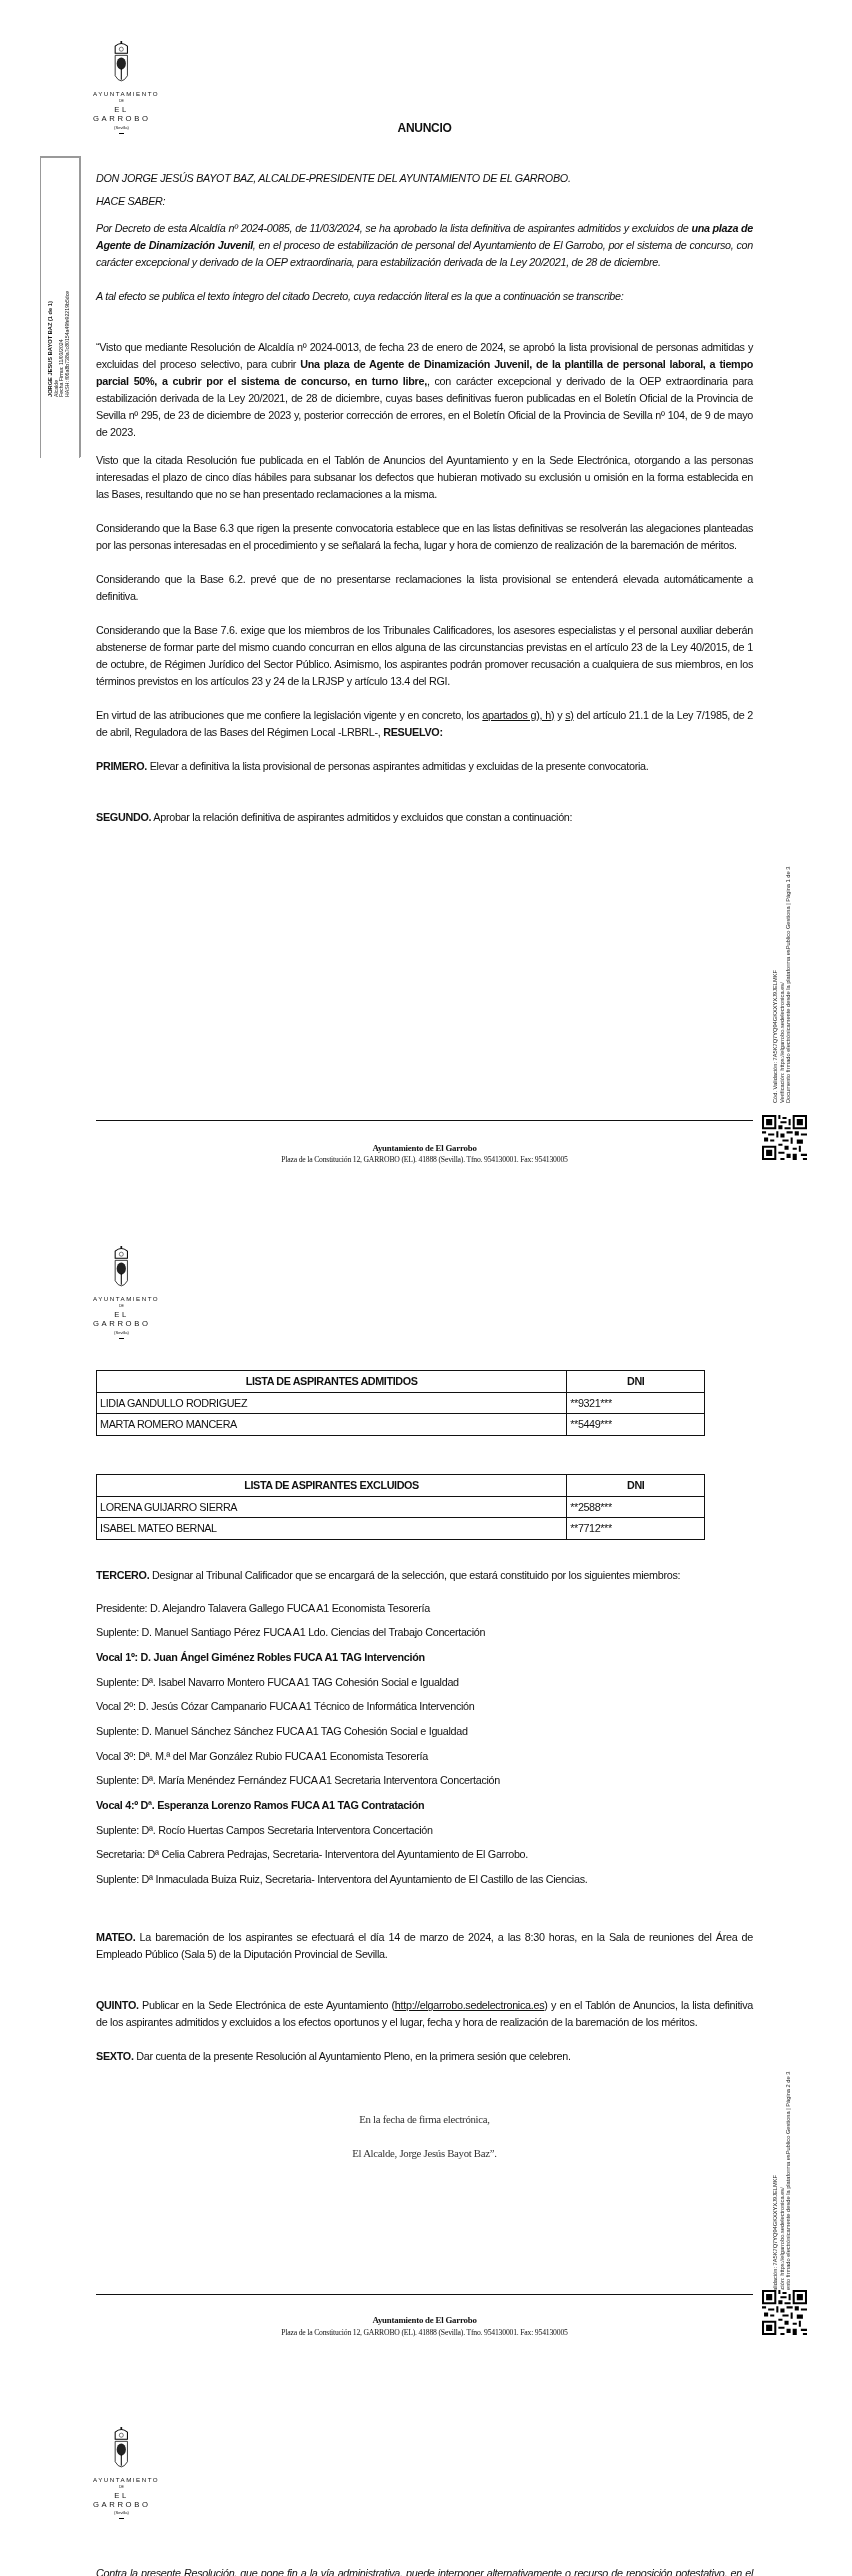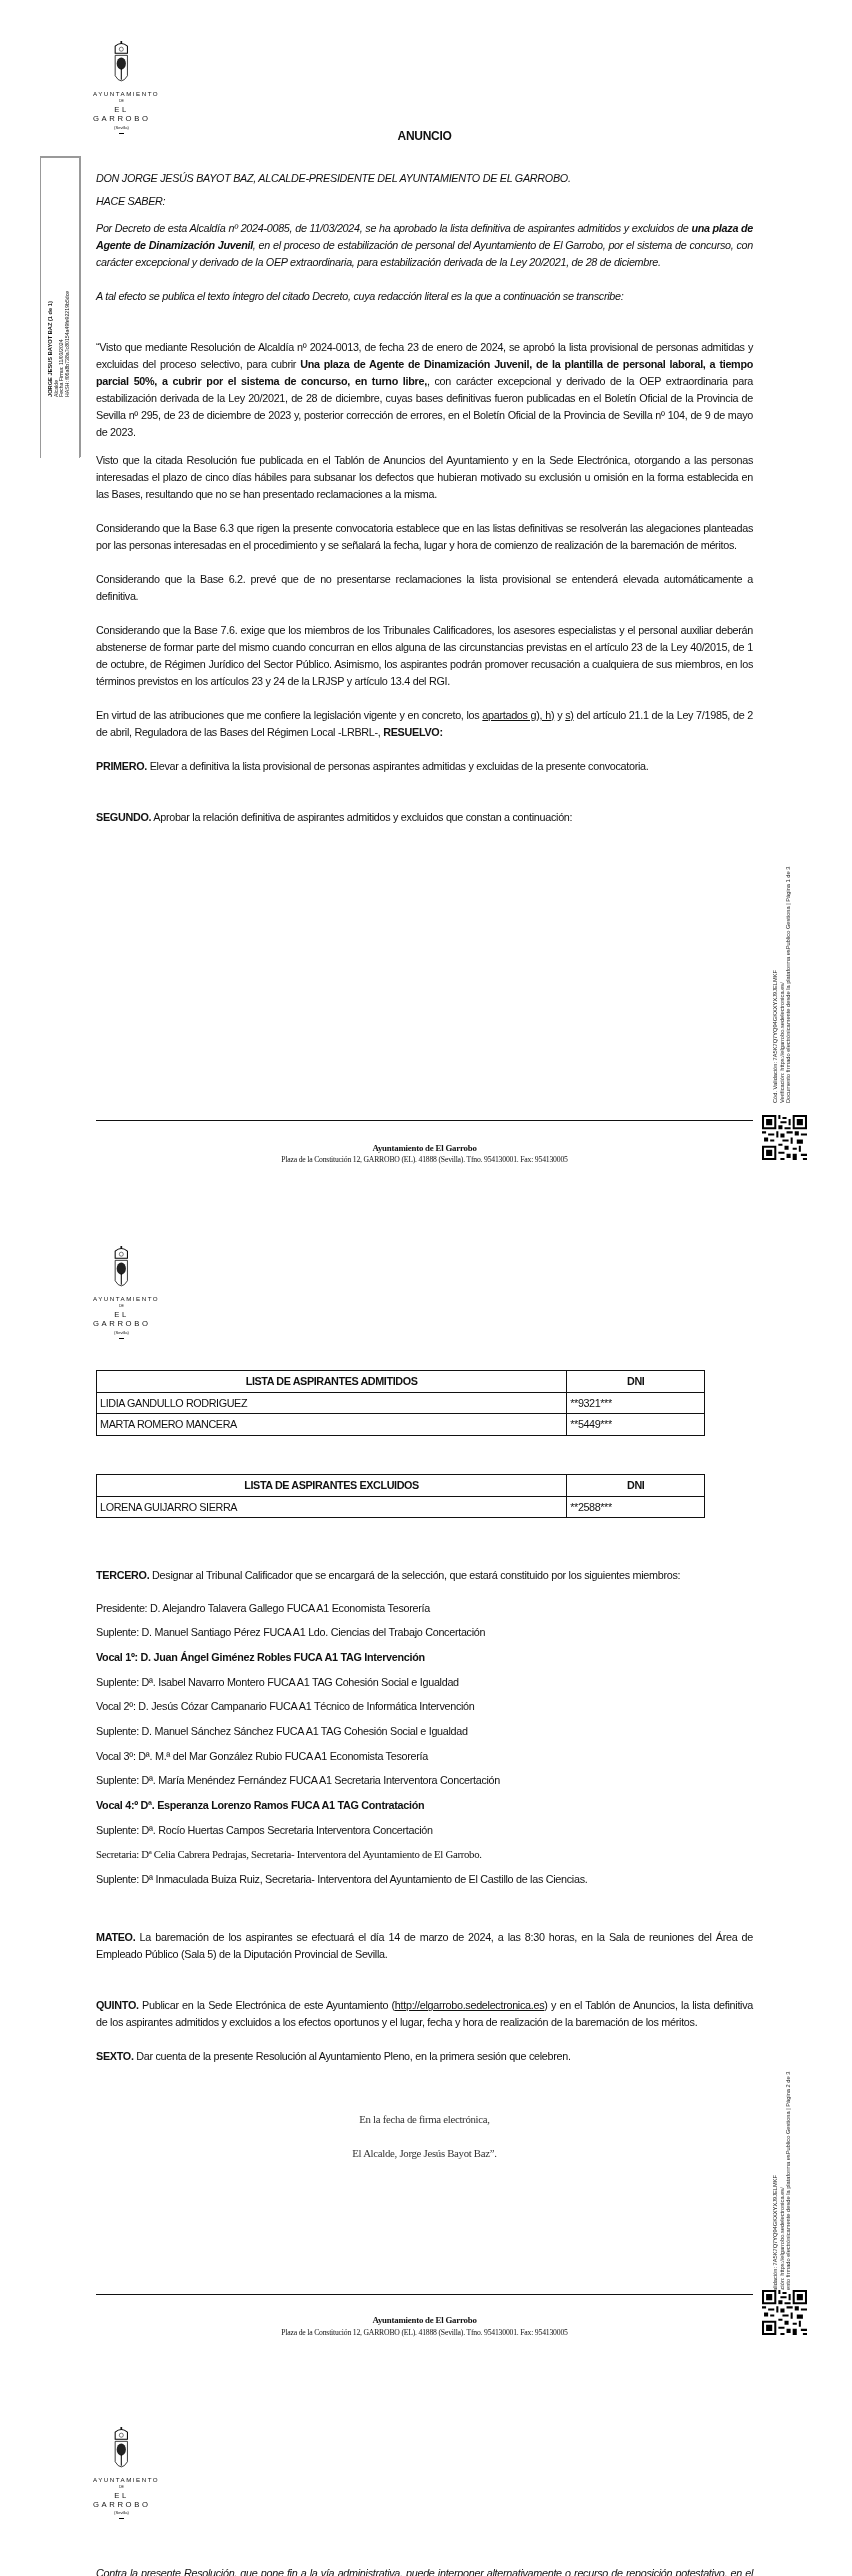--- a/index.html
+++ b/index.html
@@ -16,21 +16,21 @@
   .logo .l3 { font-size: 7.7px; letter-spacing: 2.6px; margin-top: 2.1px; }
   .logo .l4 { font-size: 4.1px; margin-top: 1.5px; }
   .logo .dash { width: 4.1px; height: 0.5px; background: #000; margin: 3.1px auto 0; }
 
   .body-col { position: absolute; left: 96px; width: 657px; font-size: 10.8px; line-height: 17px; letter-spacing: -0.3px; }
   .body-col p { margin: 0; text-align: justify; }
   .it { font-style: italic; }
   .b { font-weight: bold; }
   .u { text-decoration: underline; }
   .center { text-align: center !important; font-family: Liberation Serif, serif; }
-  .title { position: absolute; left: 96px; width: 657px; top: 129px; text-align: center; font-weight: bold; font-size: 12px; letter-spacing: -0.3px; }
+  .title { position: absolute; left: 96px; width: 657px; top: 121px; text-align: center; font-weight: bold; font-size: 12px; letter-spacing: -0.3px; }
 
   .sigbox { position: absolute; left: 40px; top: 156px; width: 41px; height: 301px; border: 1px solid #999; border-right: 1px solid #999; border-bottom: none; box-sizing: border-box; border-left: none; }
   .sigbox .frame { position: absolute; left: 0; top: 0; width: 40px; height: 301px; border-left: 1px solid #999; border-right: 1px solid #999; border-top: 1px solid #999; box-sizing: border-box; }
   .sigtext { position: absolute; left: 48px; top: 397px; transform-origin: 0 0; transform: rotate(-90deg); font-size: 5.2px; line-height: 5.7px; white-space: nowrap; }
   .sigtext div.b { font-size: 5.7px; }
 
   .footer-line { position: absolute; left: 96px; width: 657px; height: 1px; background: #111; }
   .footer-title { position: absolute; left: 96px; width: 657px; text-align: center; font-family: "Liberation Serif", serif; font-weight: bold; font-size: 8.8px; letter-spacing: -0.2px; }
   .footer-addr { position: absolute; left: 96px; width: 657px; text-align: center; font-family: "Liberation Serif", serif; font-size: 7.7px; letter-spacing: -0.2px; }
 
@@ -152,37 +152,41 @@
       <tr>
         <th class="name">LISTA DE ASPIRANTES EXCLUIDOS</th>
         <th class="dni">DNI</th>
       </tr>
     </thead>
     <tbody>
       <tr>
         <td class="name">LORENA GUIJARRO SIERRA</td>
         <td class="dni">**2588***</td>
       </tr>
+      <tr>
+        <td class="name">ISABEL MATEO BERNAL</td>
+        <td class="dni">**7712***</td>
+      </tr>
     </tbody>
   </table>
 
   <div class="body-col" style="top:362px;">
     <p><span class="b">TERCERO.</span><span> Designar al Tribunal Calificador que se encargará de la selección, que estará constituido por los siguientes miembros:</span></p>
     <div style="margin-top:15.5px;">
       <p style="margin-bottom:7.7px;">Presidente: D. Alejandro Talavera Gallego FUCA A1 Economista Tesorería</p>
       <p style="margin-bottom:7.7px;">Suplente: D. Manuel Santiago Pérez FUCA A1 Ldo. Ciencias del Trabajo Concertación</p>
       <p style="margin-bottom:7.7px;font-weight:bold;">Vocal 1º: D. Juan Ángel Giménez Robles FUCA A1 TAG Intervención</p>
       <p style="margin-bottom:7.7px;">Suplente: Dª. Isabel Navarro Montero FUCA A1 TAG Cohesión Social e Igualdad</p>
       <p style="margin-bottom:7.7px;">Vocal 2º: D. Jesús Cózar Campanario FUCA A1 Técnico de Informática Intervención</p>
       <p style="margin-bottom:7.7px;">Suplente: D. Manuel Sánchez Sánchez FUCA A1 TAG Cohesión Social e Igualdad</p>
       <p style="margin-bottom:7.7px;">Vocal 3º: Dª. M.ª del Mar González Rubio FUCA A1 Economista Tesorería</p>
       <p style="margin-bottom:7.7px;">Suplente: Dª. María Menéndez Fernández FUCA A1 Secretaria Interventora Concertación</p>
       <p style="margin-bottom:7.7px;font-weight:bold;">Vocal 4:º Dª. Esperanza Lorenzo Ramos FUCA A1 TAG Contratación</p>
       <p style="margin-bottom:7.7px;">Suplente: Dª. Rocío Huertas Campos Secretaria Interventora Concertación</p>
-      <p style="margin-bottom:7.7px;font-family:Liberation Serif, serif;">Secretaria: Dª Celia Cabrera Pedrajas, Secretaria- Interventora del Ayuntamiento de El Garrobo.</p>
+      <p style="margin-bottom:7.7px;">Secretaria: Dª Celia Cabrera Pedrajas, Secretaria- Interventora del Ayuntamiento de El Garrobo.</p>
       <p>Suplente: Dª Inmaculada Buiza Ruiz, Secretaria- Interventora del Ayuntamiento de El Castillo de las Ciencias.</p>
     </div>
     <p style="margin-top:41px;"><span class="b">MATEO.</span><span> La baremación de los aspirantes se efectuará el día 14 de marzo de 2024, a las 8:30 horas, en la Sala de reuniones del Área de Empleado Público (Sala 5) de la Diputación Provincial de Sevilla.</span></p>
     <p style="margin-top:34px;"><span class="b">QUINTO.</span><span> Publicar en la Sede Electrónica de este Ayuntamiento (</span><span class="u">http://elgarrobo.sedelectronica.es</span><span>) y en el Tablón de Anuncios, la lista definitiva de los aspirantes admitidos y excluidos a los efectos oportunos y el lugar, fecha y hora de realización de la baremación de los méritos.</span></p>
     <p style="margin-top:17px;"><span class="b">SEXTO.</span><span> Dar cuenta de la presente Resolución al Ayuntamiento Pleno, en la primera sesión que celebren.</span></p>
     <p class="center" style="margin-top:46px; color:#333;">En la fecha de firma electrónica,</p>
     <p class="center" style="margin-top:17px; color:#333;">El Alcalde, Jorge Jesús Bayot Baz”.</p>
   </div>
 
   <div class="verif" style="top:1103px;">

